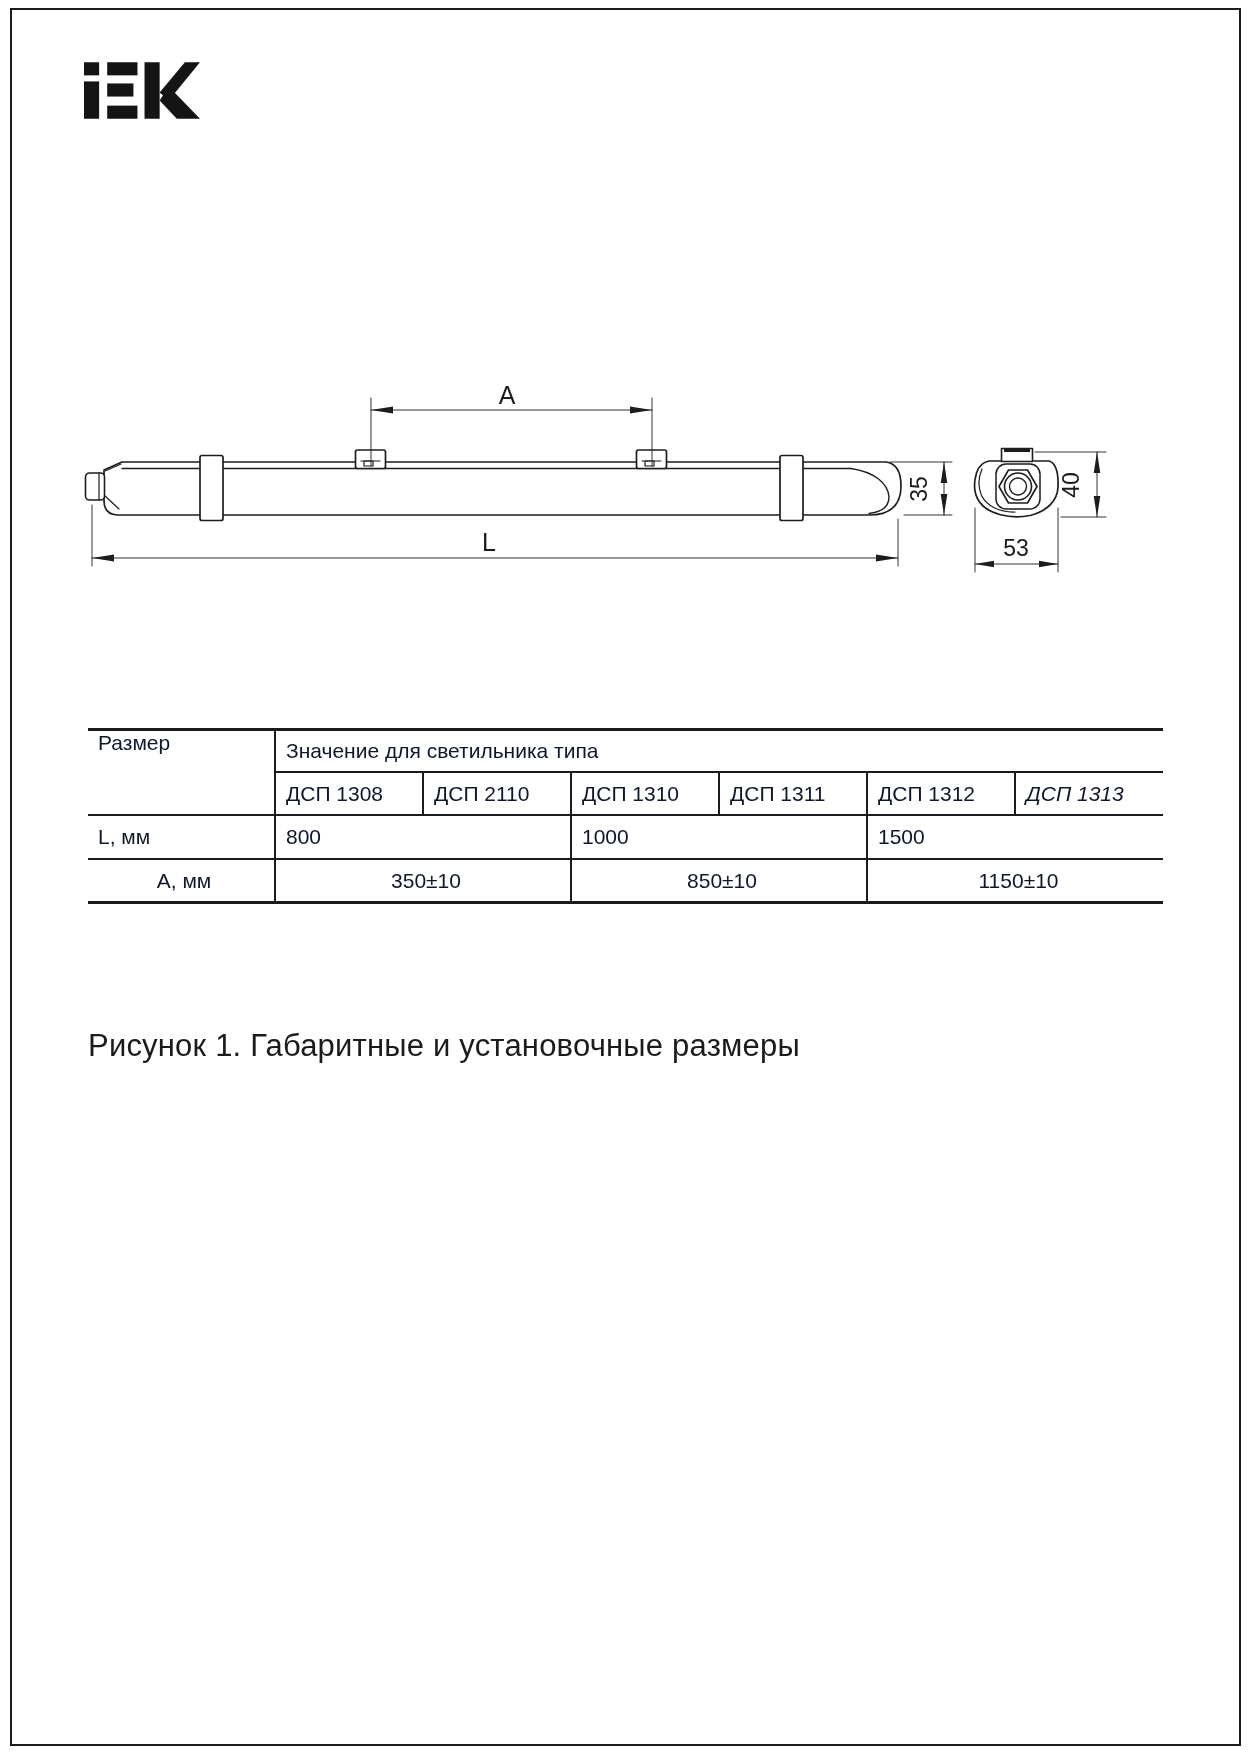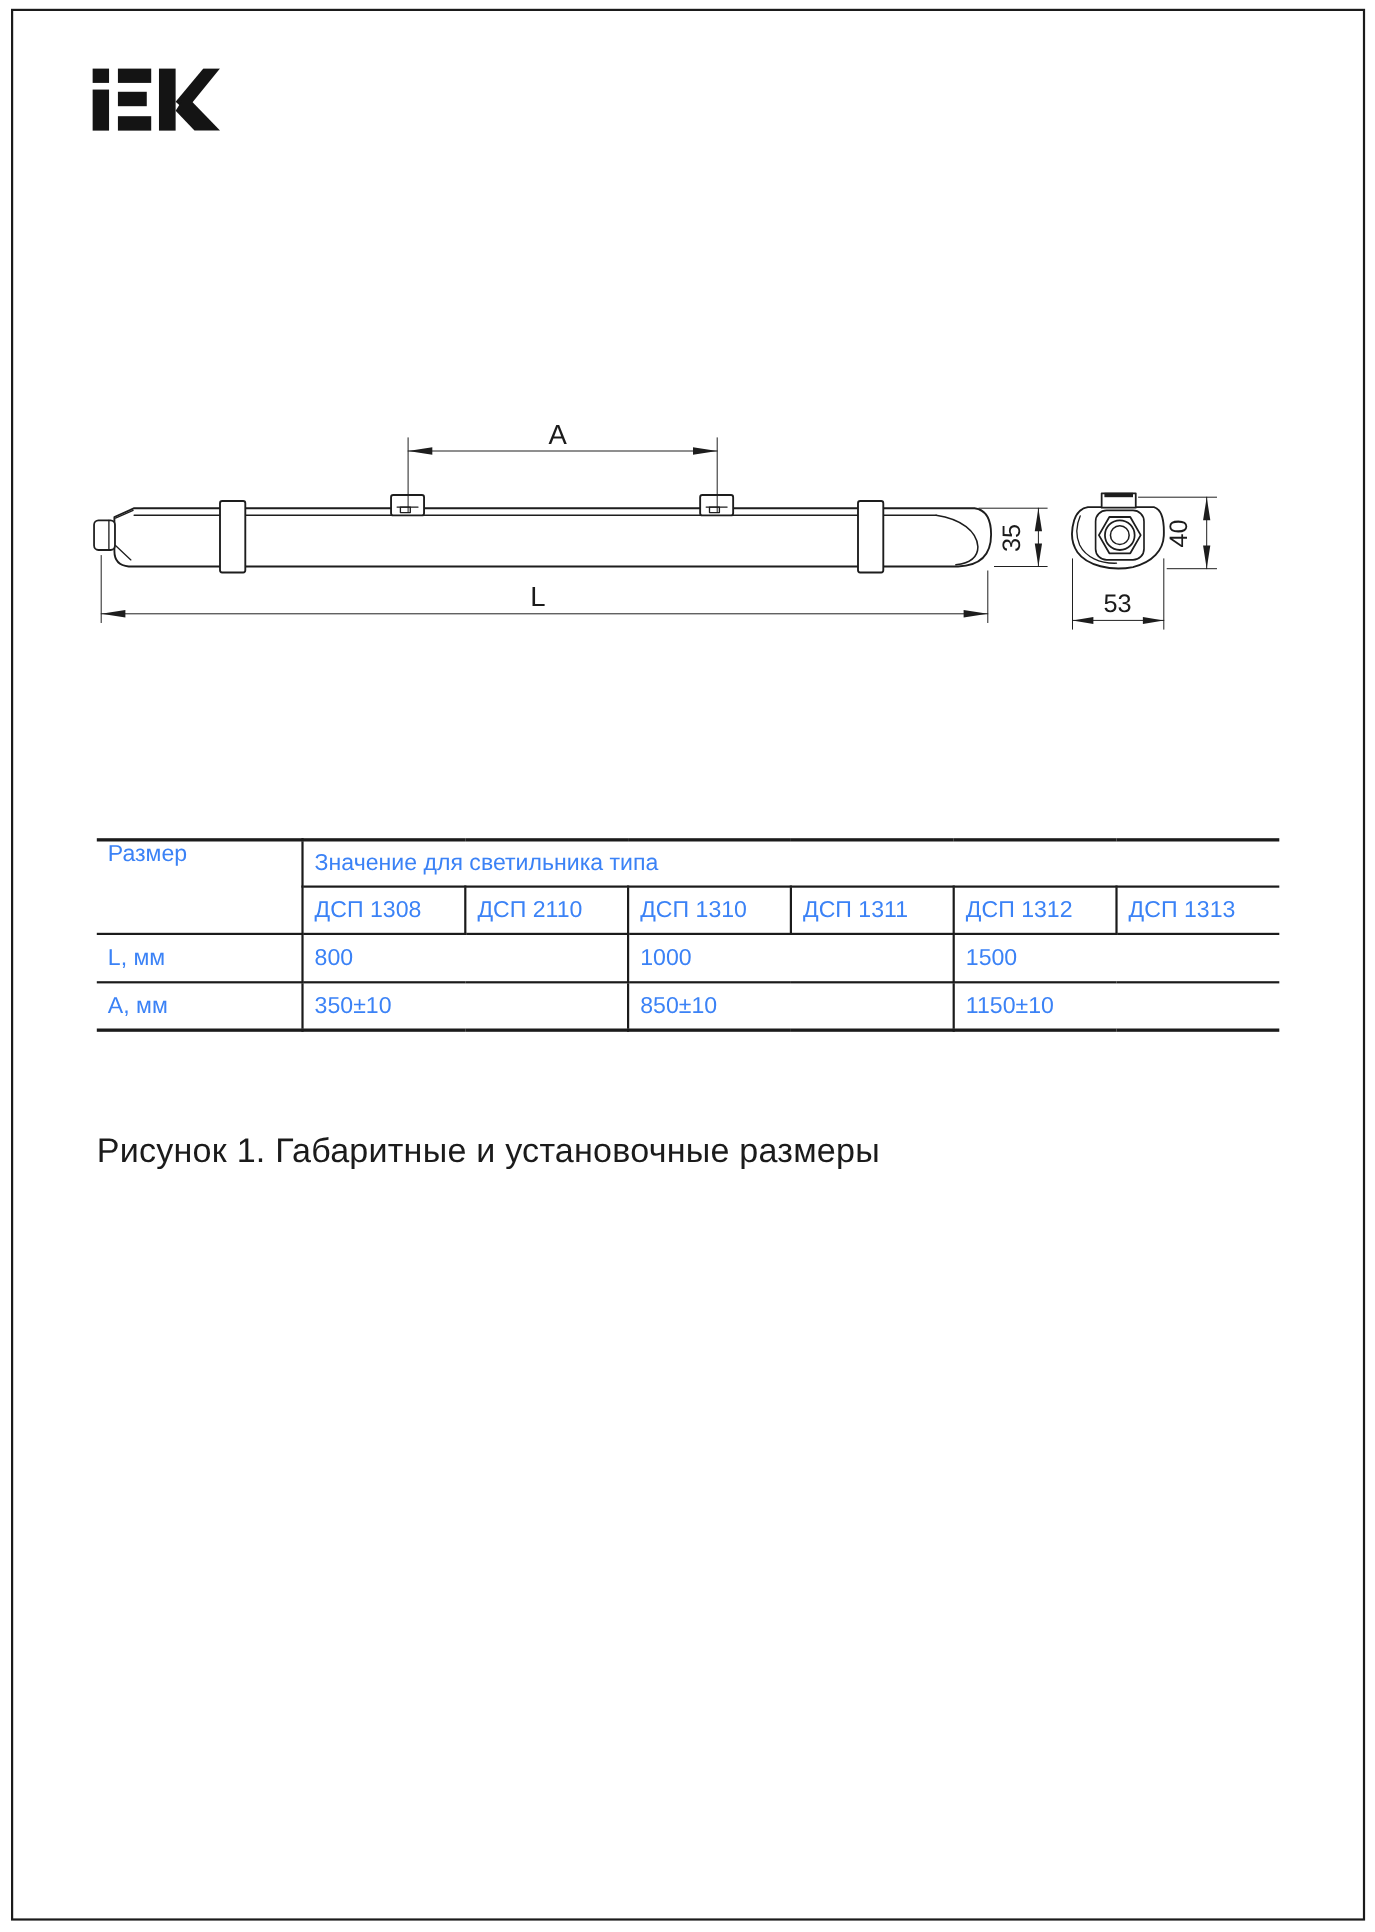--- a/index.html
+++ b/index.html
@@ -11,35 +11,35 @@
   .page-border {
     position:absolute; left:10px; top:8px; width:1231px; height:1738px;
     border:2px solid #1b1b1b; box-sizing:border-box;
   }
   .logo { position:absolute; left:84px; top:62px; width:116px; height:57px; }
   .drawing { position:absolute; left:60px; top:330px; width:1070px; height:260px; }
   .dim-text { font-family:"Liberation Sans", sans-serif; font-size:25px; fill:#1b1b1b; }
   .dim-text-sm { font-family:"Liberation Sans", sans-serif; font-size:23px; fill:#1b1b1b; }
 
   table.dims {
-    position:absolute; left:88px; top:762px; width:1075px;
+    position:absolute; left:88px; top:728px; width:1075px;
     border-collapse:collapse; table-layout:fixed;
-    font-size:21px; color:#3b82f6;
+    font-size:21px; color:#0f172a;
     border-top:3px solid #1b1b1b; border-bottom:3px solid #1b1b1b;
   }
   table.dims td { padding:0 4px 0 10px; font-weight:normal; }
   tr.r1 td { height:40px; }
   tr.r2 td { height:41px; }
   tr.r3 td { height:42px; }
-  tr.r4 td { height:41px; }
+  tr.r4 td { height:41px;text-align:center; }
   td.c-razmer { border-right:2px solid #1b1b1b; border-bottom:2px solid #1b1b1b;
                 vertical-align:top; padding-top:8px; }
   td.c-group  { border-bottom:2px solid #1b1b1b; vertical-align:middle;margin-left:22px; }
   td.c-type   { border-bottom:2px solid #1b1b1b; border-right:2px solid #1b1b1b; vertical-align:middle;margin-left:48px; }
-  td.c-type.last { border-right:none; }
+  td.c-type.last { border-right:none;font-style:italic; }
   td.c-label  { border-right:2px solid #1b1b1b; border-bottom:2px solid #1b1b1b; vertical-align:middle; }
   td.v        { border-right:2px solid #1b1b1b; border-bottom:2px solid #1b1b1b; vertical-align:middle; }
   td.v.last   { border-right:none;margin-left:24px; }
 
   .caption {
     position:absolute; left:88px; top:1028px;
     font-size:31px; color:#1b1b1b; letter-spacing:0.2px;
   }
 </style>
 </head>

